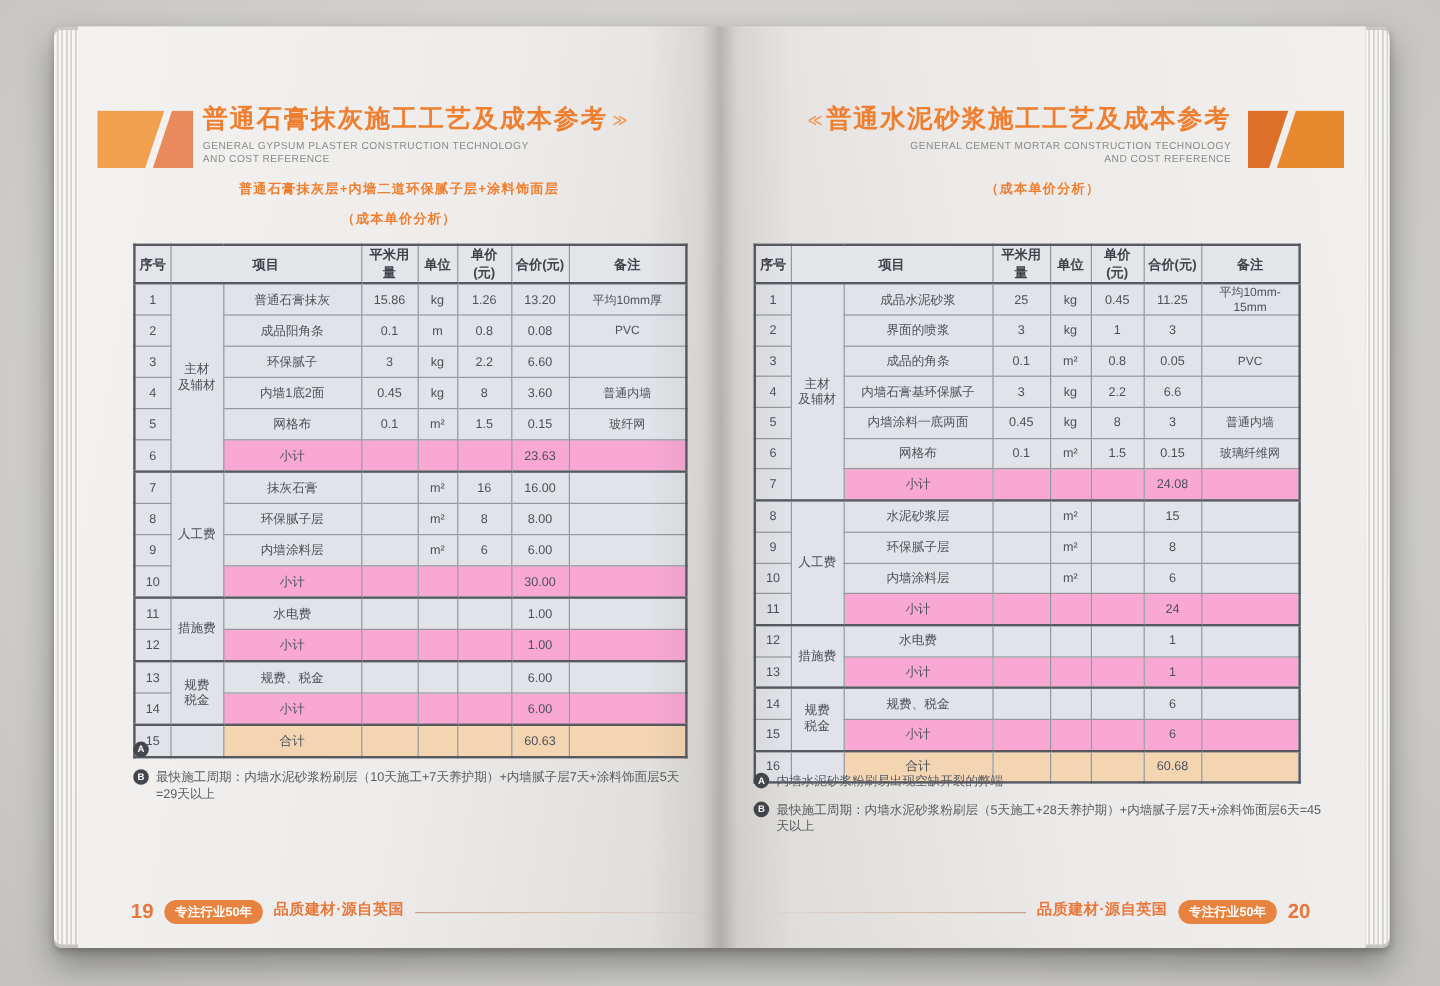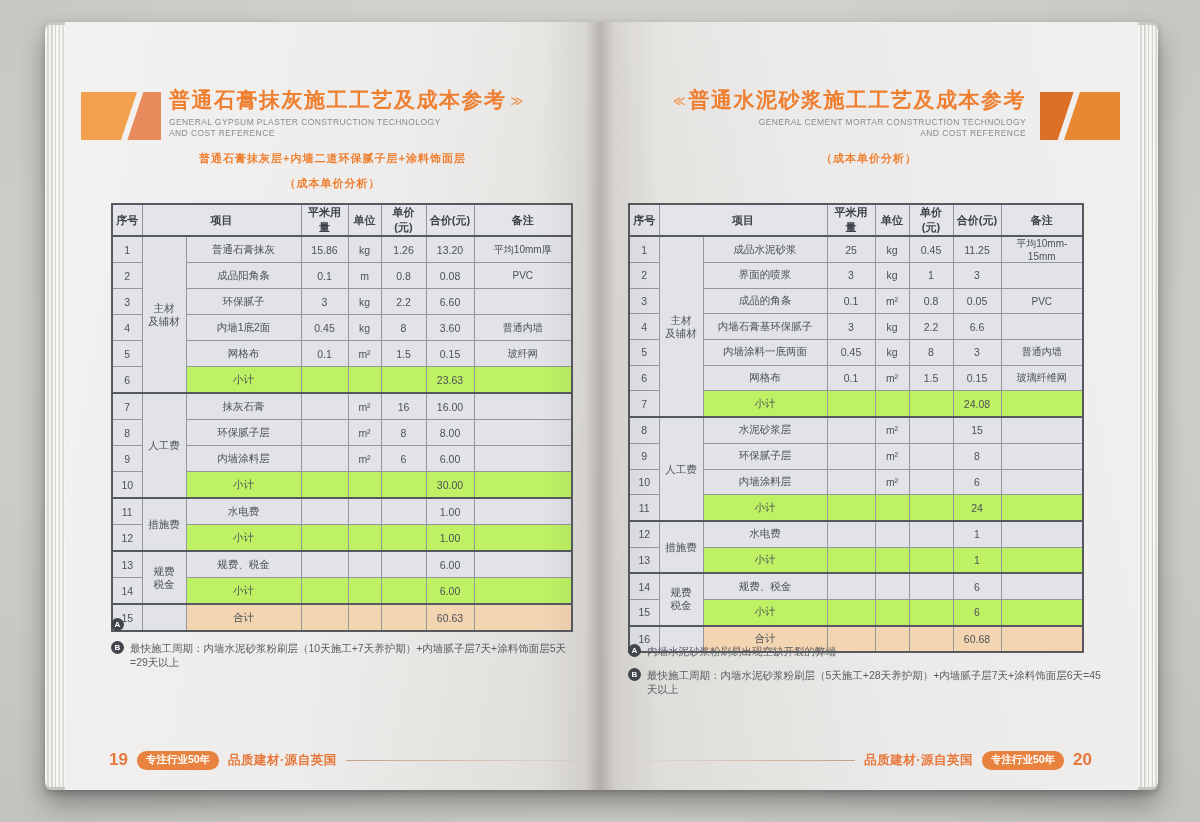--- a/index.html
+++ b/index.html
@@ -48,35 +48,35 @@
   .page-left .cost-table{left:46px;top:181px;width:460px;}
   .page-right .cost-table{left:28px;top:181px;width:454px;}
   .cost-table th,.cost-table td{border:1px solid #94979c;text-align:center;vertical-align:middle;
     padding:0 2px;overflow:hidden;}
   .cost-table th{height:26px;background:#e4e5e9;font-size:11px;font-weight:700;color:#3f434a;
     border-bottom:2px solid #565a60;}
   .cost-table td{height:25px;background:#e1e3e8;}
   .page-right .cost-table td{height:24.7px;}
   td.group-cell{white-space:pre-line;line-height:13px;}
   tr.gstart td{border-top:2px solid #565a60;}
-  tr.subtotal td:not(.no-cell):not(.group-cell){background:#bef264;}
+  tr.subtotal td:not(.no-cell):not(.group-cell){background:#f9a8d4;}
   tr.grand td:not(.no-cell):not(.group-cell){background:#f3d5b2;}
   td.note-cell{font-size:10px;}
 
   
   .notes{position:absolute;}
   .page-left .notes{left:46px;top:596px;width:470px;}
   .page-right .notes{left:28px;top:622px;width:480px;}
   .note-line{display:flex;align-items:flex-start;gap:6px;margin-bottom:10px;
     font-size:10.5px;color:#595c61;line-height:14px;}
   .note-badge{flex:0 0 auto;width:13px;height:13px;border-radius:50%;background:#43474d;
     color:#fff;font-size:8px;font-weight:700;text-align:center;line-height:13px;}
 
   
-  .footer{position:absolute;bottom:20px;display:flex;align-items:center;gap:9px;}
+  .footer{position:absolute;bottom:20px;display:flex;gap:9px;}
   .page-left .footer{left:44px;right:0;}
   .page-right .footer{left:30px;right:46px;}
   .page-num{font-size:17px;font-weight:700;color:#E8773B;}
   .badge{background:#E8823F;color:#fff;font-size:10.5px;font-weight:700;
     padding:2.5px 9px;border-radius:10px;white-space:nowrap;}
   .slogan{color:#E8773B;font-size:12.5px;font-weight:700;white-space:nowrap;letter-spacing:.5px;}
   .rule{flex:1;height:1px;align-self:center;}
   .page-left .rule{background:linear-gradient(90deg,#c99d85,rgba(201,157,133,0));}
   .page-right .rule{background:linear-gradient(270deg,#c99d85,rgba(201,157,133,0));}
 </style>

